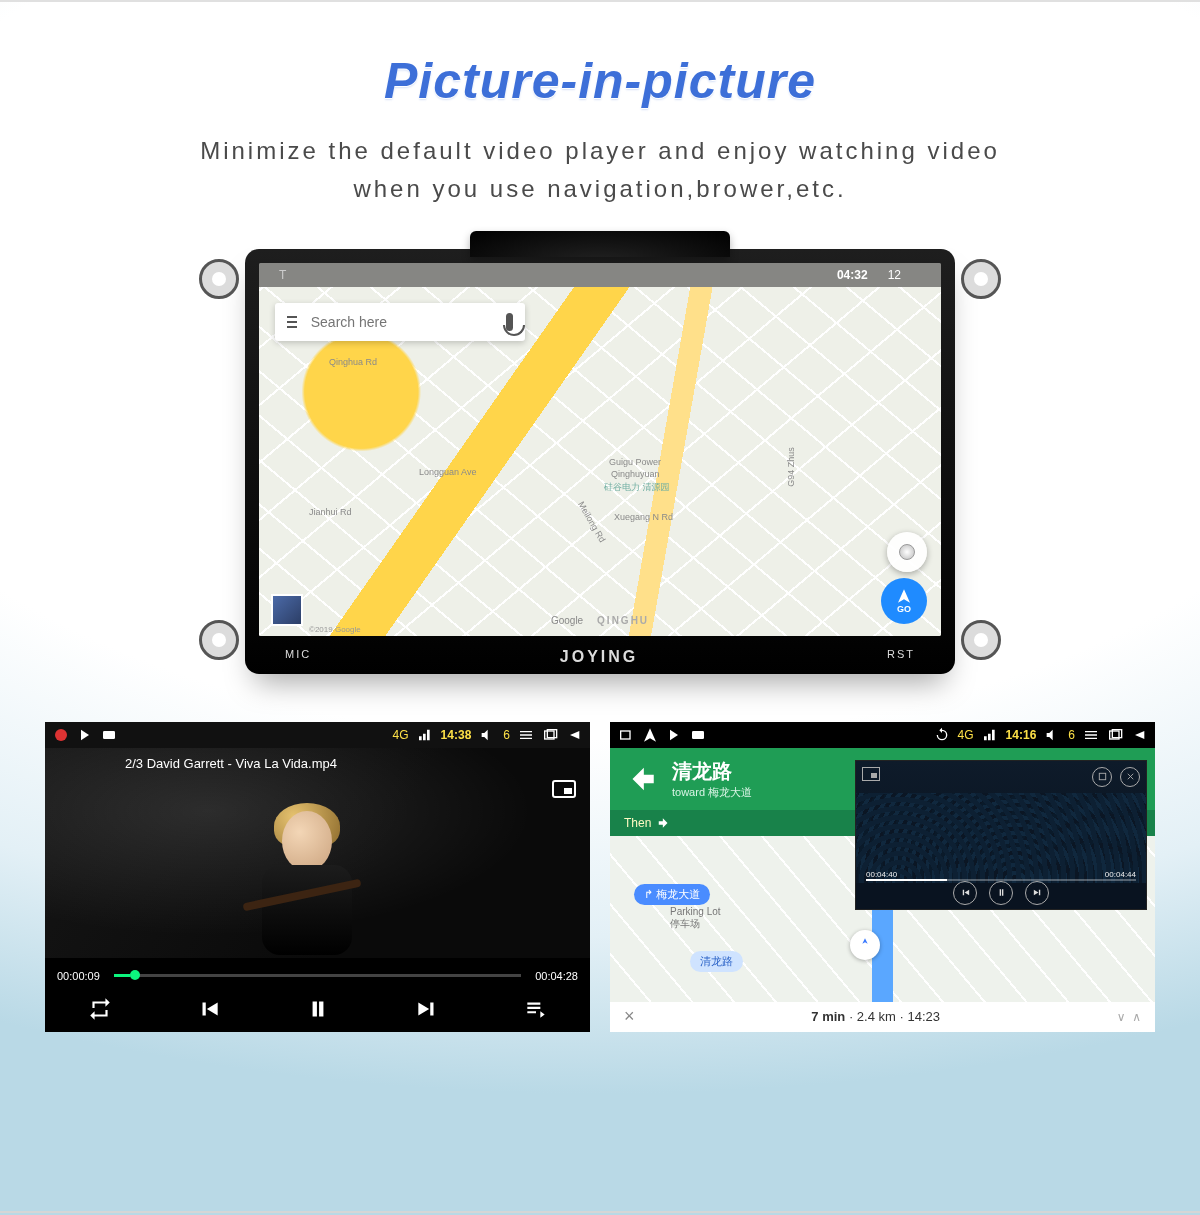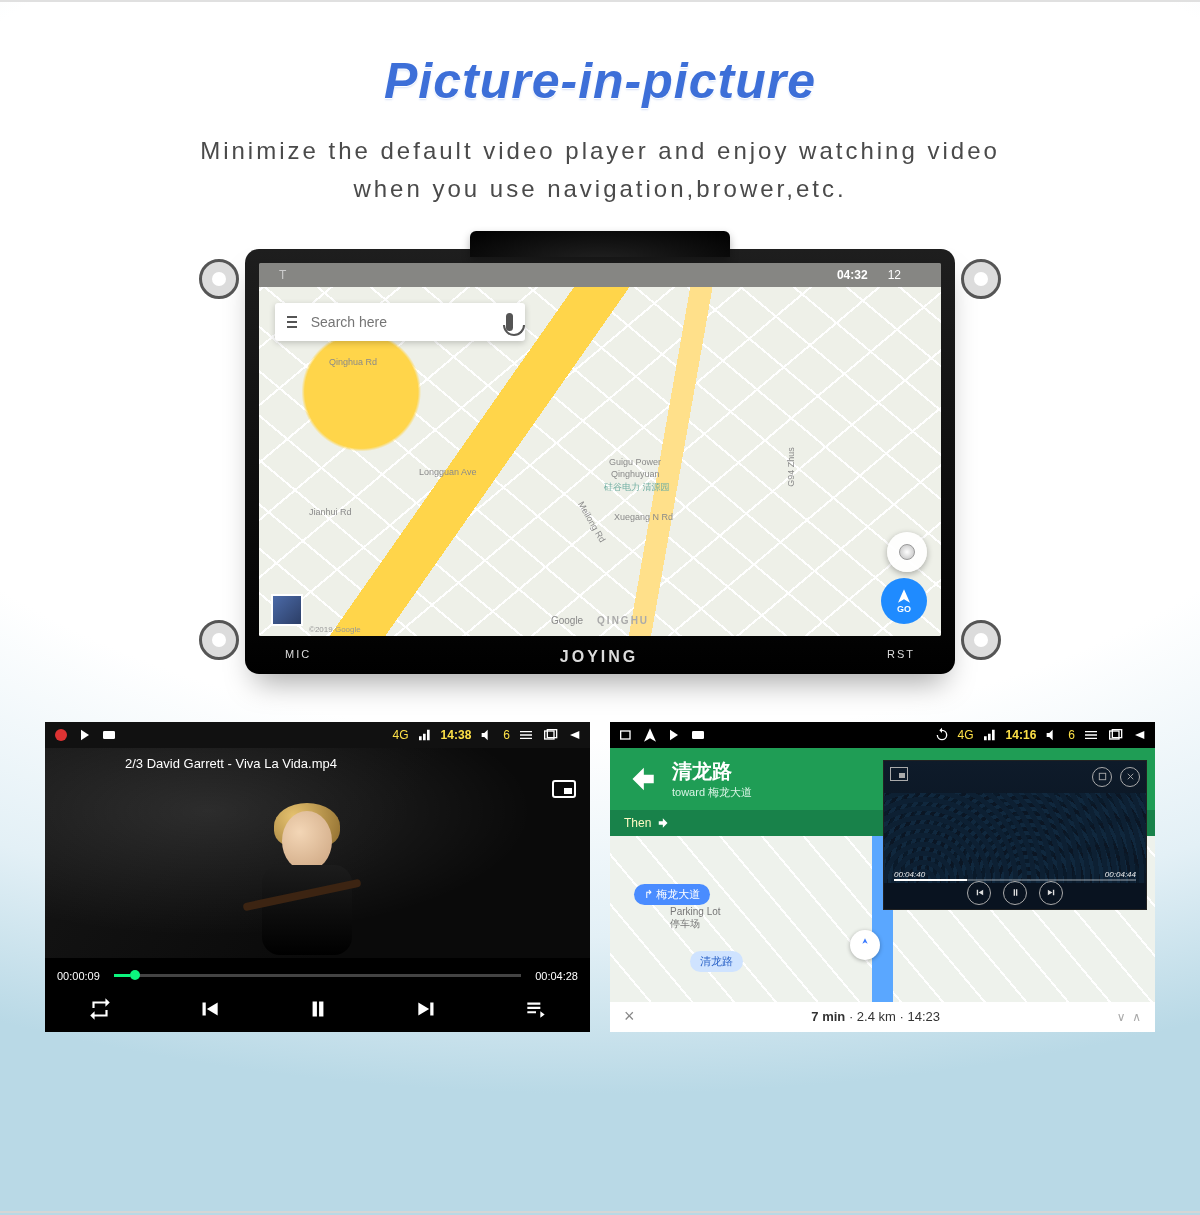--- a/index.html
+++ b/index.html
@@ -186,23 +186,23 @@
             #eef2ec;}
   .nav-chip{position:absolute;background:#4a8cff;color:#fff;font-size:11px;
             padding:3px 10px;border-radius:12px;}
   .nav-chip1{top:48px;left:24px;}
   .nav-chip2{bottom:30px;left:80px;background:#cfe3ff;color:#2a62c7;}
   .nav-poi{position:absolute;font-size:10px;color:#777;}
   .compass{position:absolute;bottom:42px;left:44%;width:30px;height:30px;border-radius:50%;
            background:#fff;box-shadow:0 1px 4px rgba(0,0,0,.3);display:flex;align-items:center;justify-content:center;}
   .compass svg{width:16px;height:16px;fill:#3a79ff;}
 
-  .pip2{position:absolute;top:38px;right:8px;width:264px;height:150px;
+  .pip2{position:absolute;top:38px;right:8px;width:292px;height:150px;
         background:linear-gradient(180deg,#0e1b2a 0%,#091320 70%);
-        border:1px solid #222;font-style:italic;}
+        border:1px solid #222;}
   .crowd{position:absolute;inset:auto 0 26px 0;height:90px;
          background:repeating-radial-gradient(circle at 15% 100%,#0d2033 0 5px,transparent 5px 9px),
                     repeating-radial-gradient(circle at 55% 100%,#10283e 0 4px,transparent 4px 8px),
                     repeating-radial-gradient(circle at 85% 100%,#0a1a2a 0 5px,transparent 5px 10px),
                     #0b1624;}
   .pip2-top{position:absolute;top:6px;right:6px;display:flex;gap:8px;}
   .circ{width:20px;height:20px;border:1.5px solid #aaa;border-radius:50%;display:flex;align-items:center;justify-content:center;}
   .circ svg{width:11px;height:11px;fill:#aaa;}
   .pip2-ico{position:absolute;top:6px;left:6px;width:18px;height:14px;border:1.5px solid #aaa;}
   .pip2-ico::after{content:'';position:absolute;right:2px;bottom:2px;width:6px;height:5px;background:#aaa;}

